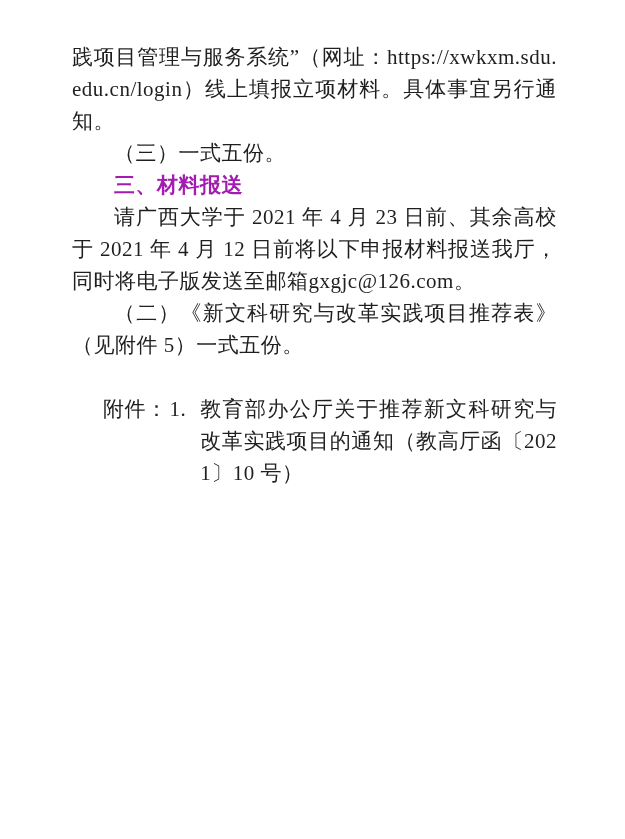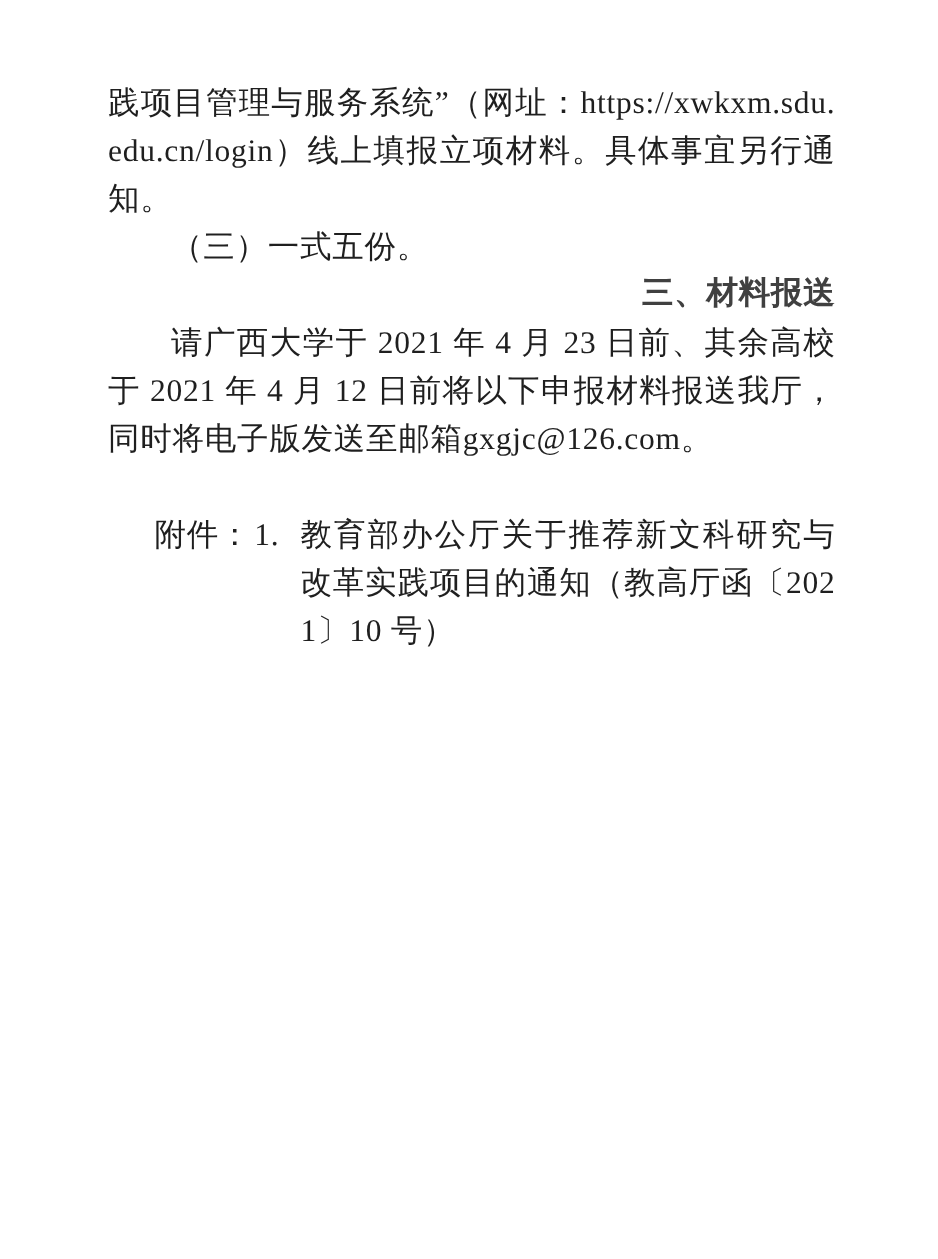--- a/index.html
+++ b/index.html
@@ -6,21 +6,21 @@
     margin: 0;
     padding: 0;
     background: #ffffff;
   }
   .page {
     position: relative;
     width: 625px;
     height: 839px;
     background: #ffffff;
     box-sizing: border-box;
-    padding: 52px 68px 0 72px;
+    padding: 41px 68px 0 72px;
     overflow: hidden;
     color: #1f1f1f;
     font-family: "Liberation Serif", "DejaVu Serif", serif;
   }
   .body-text {
     margin: 0;
     font-size: 21px;
     line-height: 32px;
     letter-spacing: 0.5px;
     text-align: justify;
@@ -31,22 +31,21 @@
   .indent {
     text-indent: 2em;
   }
   .section-heading {
     margin: 0;
     font-size: 21px;
     line-height: 32px;
     letter-spacing: 0.5px;
     font-weight: bold;
     font-family: "Liberation Sans", "DejaVu Sans", sans-serif;
-    color: #404040;
-    text-align: right;
+    color: #a21caf;
   }
   .attachment {
     display: flex;
     align-items: flex-start;
     margin-top: 32px;
     margin-left: 31px;
     font-size: 21px;
     line-height: 32px;
     letter-spacing: 0.5px;
   }
@@ -73,20 +72,21 @@
   <p class="body-text">践项目管理与服务系统”（网址：https://xwkxm.sdu.edu.cn/login）线上填报立项材料。具体事宜另行通知。</p>
 
   <p class="body-text indent">（三）一式五份。</p>
 
 
   <h2 class="section-heading indent">三、材料报送</h2>
 
   <p class="body-text indent">请广西大学于 2021 年 4 月 23 日前、其余高校于 2021 年 4 月 12 日前将以下申报材料报送我厅，同时将电子版发送至邮箱gxgjc@126.com。</p>
 
 
+  <p class="body-text indent">（二）《新文科研究与改革实践项目推荐表》（见附件 5）一式五份。</p>
 
 
   <div class="attachment">
     <span class="attach-label">附件：</span>
     <span class="attach-num">1.</span>
     <div class="attach-text">教育部办公厅关于推荐新文科研究与改革实践项目的通知（教高厅函〔2021〕10 号）</div>
   </div>
 
 </div>
 

